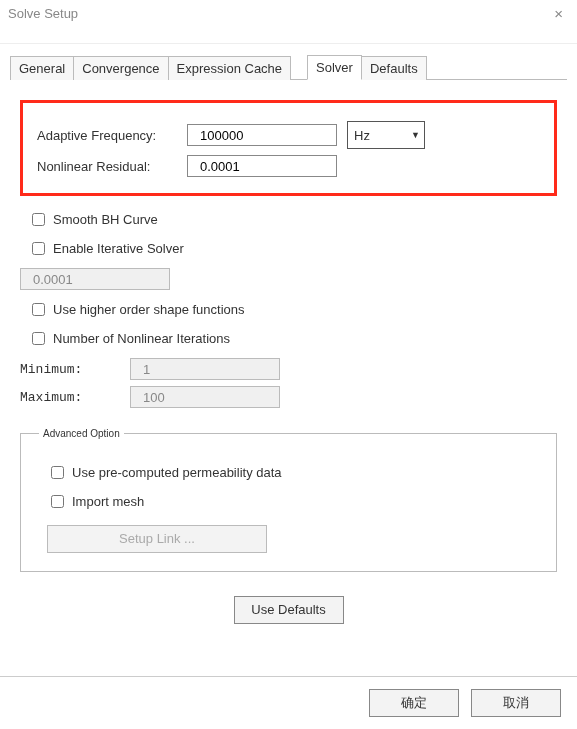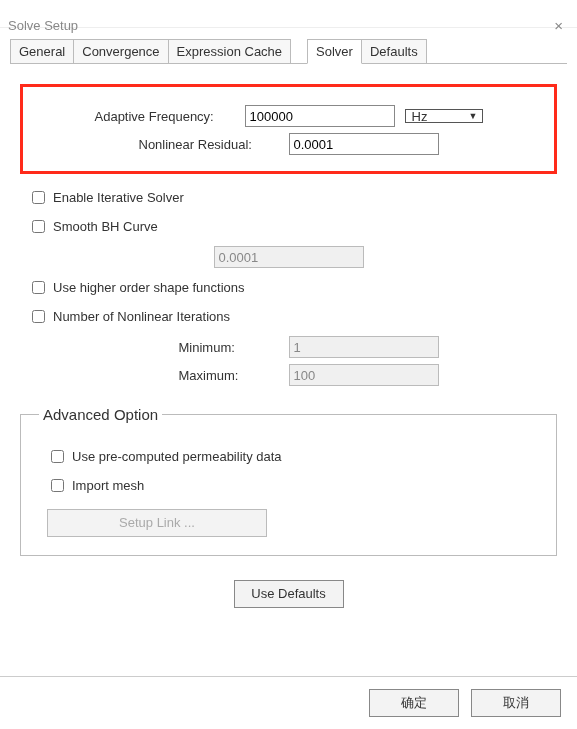--- a/index.html
+++ b/index.html
@@ -5,69 +5,69 @@
   * { box-sizing: border-box; }
   body {
     margin: 0; padding: 0;
     font-family: "Microsoft YaHei", "Segoe UI", Tahoma, sans-serif;
     font-size: 13px; color: #333;
     background: #fff;
     width: 577px; height: 729px;
     position: relative;
   }
   .titlebar {
-    height: 28px; line-height: 28px;
-    padding: 12px 8px; color: #888;
+    height: 44px; line-height: 28px;
+    padding: 0 8px; color: #888;
     display: flex; justify-content: space-between;
     border-bottom: 1px solid #eee;
   }
   .close-x { color: #888; font-size: 15px; padding: 0 6px; }
   .tabs {
-    display: flex; align-items: flex-start;
+    display: flex; align-items: center;
     padding: 10px 13px 0 10px;
   }
   .tab {
     padding: 4px 8px; font-size: 13px;
     border: 1px solid #bbb; border-bottom: none;
     background: #f7f7f7; margin-right: -1px;
     position: relative; top: 1px;
   }
   .tab.active { background: #fff; z-index: 2; border-bottom: 1px solid #fff; margin-left: 17px; }
   .tabstrip-line { border-top: 1px solid #bbb; margin: 0 10px 0 10px; }
   .panel { padding: 20px 20px 0 20px; }
   .highlight-box {
     border: 3px solid #ff2a1a;
     padding: 12px 14px 10px 14px;
     margin-bottom: 14px;
   }
-  .row { display: flex; align-items: center; margin: 6px 0; justify-content: center; }
+  .row { display: flex; align-items: center; margin: 6px 0; }
   .label { width: 150px; }
   .label.indent { margin-left: 28px; width: 130px; }
-  .label.indent2 { margin-left: 40px; width: 110px; }
+  .label.indent2 { width: 110px; font-family: Liberation Mono, monospace; }
   input[type=text] {
     height: 22px; font-size: 13px;
-    border: 1px solid #888; padding: 1px 4px;
+    border: 1px solid #888; padding: 1px 12px;
     background: #fff;
   }
   input[type=text].val { width: 150px; }
   input[type=text][disabled] { background: #f0f0f0; color: #888; border-color:#bbb;}
   .unit-select {
-    width: 78px; height: 14px; margin-left: 10px;
+    width: 78px; height: 28px; margin-left: 10px;
     border: 1px solid #555; background: #fff;
     display: inline-flex; align-items: center; justify-content: space-between;
     padding: 0 4px 0 6px;
   }
   .unit-select .tri { font-size: 9px; }
   .chkrow { margin: 10px 0 10px 8px; display: flex; align-items: center; }
   .chkrow input { margin-right: 8px; }
   fieldset.adv {
     border: 1px solid #bbb; margin: 20px 0 0 0;
     padding: 14px 18px 18px 18px;
   }
-  fieldset.adv legend { padding: 0 4px; font-size: 15px; }
+  fieldset.adv legend { padding: 0 4px; font-size: 10px; }
   .setup-link {
     width: 220px; height: 28px; margin: 14px 0 0 8px;
     border: 1px solid #bbb; background: #f3f3f3; color: #aaa;
     text-align: center; line-height: 26px;
   }
   .use-defaults {
     display: block; width: 110px; height: 28px;
     margin: 24px auto 1px auto;
     border: 1px solid #888; background: #f3f3f3;
     text-align: center; line-height: 26px;
@@ -112,26 +112,26 @@
       </div>
     </div>
     <div class="row">
       <span class="label">Nonlinear Residual:</span>
       <input type="text" class="val" value="0.0001" style="">
     </div>
   </div>
 
   <div class="chkrow">
     <input type="checkbox" style="">
-    <span>Enable Iterative Solver</span>
+    <span>Smooth BH Curve</span>
   </div>
 
   <div class="chkrow">
     <input type="checkbox" style="">
-    <span>Smooth BH Curve</span>
+    <span>Enable Iterative Solver</span>
   </div>
 
   <div class="row">
     <input type="text" class="val" disabled="" value="0.0001" style="">
   </div>
 
   <div class="chkrow">
     <input type="checkbox" style="">
     <span>Use higher order shape functions</span>
   </div>

